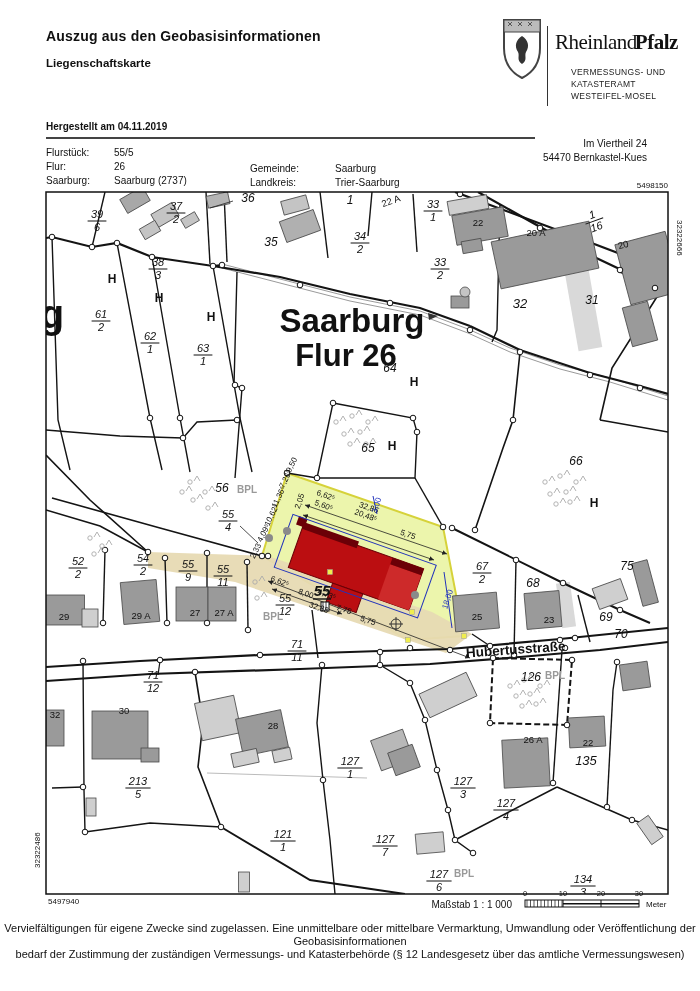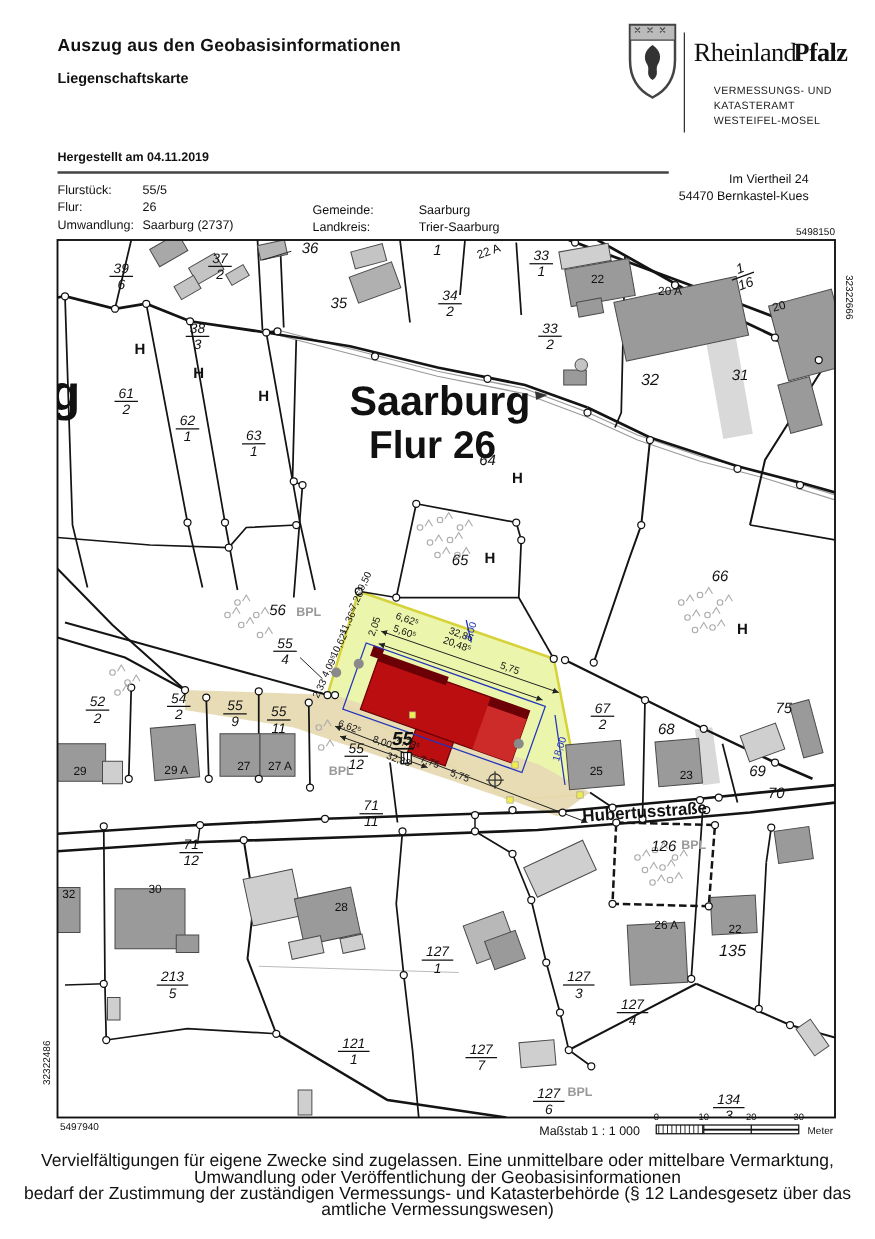--- a/index.html
+++ b/index.html
@@ -14,21 +14,21 @@
             font-size:21px;letter-spacing:-0.5px;white-space:nowrap;text-align:right;}
   .office{position:absolute;left:73px;top:52px;font-size:8.5px;line-height:12px;
           letter-spacing:.3px;font-weight:normal;color:#222;}
   .produced{left:46px;top:121px;font-size:10px;font-weight:bold;}
   .rule{left:46px;top:137px;width:489px;height:2px;background:#444;}
   .meta-left{left:46px;top:146px;font-size:10px;line-height:14px;}
   .meta-left .lbl{display:inline-block;width:68px;}
   .meta-mid{left:250px;top:146px;font-size:10px;line-height:14px;margin-top:16px;}
   .meta-mid .lbl{display:inline-block;width:85px;}
   .address{left:543px;top:137px;font-size:10px;line-height:14px;text-align:right;}
-  .footer{left:0;top:922px;width:700px;text-align:center;font-size:14px;line-height:13px;color:#111;}
+  .footer{left:0;top:922px;width:700px;text-align:center;font-size:11px;line-height:13px;color:#111;}
   .footer .made{margin-top:6px;}
   svg text{font-family:"Liberation Sans",sans-serif;}
 </style>
 </head>
 <body>
 
 <div class="abs title">Auszug aus den Geobasisinformationen</div>
 <div class="abs subtitle">Liegenschaftskarte</div>
 
 <div class="abs logo">
@@ -46,21 +46,21 @@
     <div>WESTEIFEL-MOSEL</div>
   </div>
 </div>
 
 <div class="abs produced">Hergestellt am 04.11.2019</div>
 <div class="abs rule"></div>
 
 <div class="abs meta-left">
   <div><span class="lbl">Flurstück:</span><span>55/5</span></div>
   <div><span class="lbl">Flur:</span><span>26</span></div>
-  <div><span class="lbl">Umwandlung:</span><span>Saarburg (2737)</span></div>
+  <div><span class="lbl">Saarburg:</span><span>Saarburg (2737)</span></div>
 </div>
 <div class="abs meta-mid">
   <div><span class="lbl">Gemeinde:</span><span>Saarburg</span></div>
   <div><span class="lbl">Landkreis:</span><span>Trier-Saarburg</span></div>
 </div>
 <div class="abs address">
   <div>Im Viertheil 24</div>
   <div>54470 Bernkastel-Kues</div>
 </div>
 

